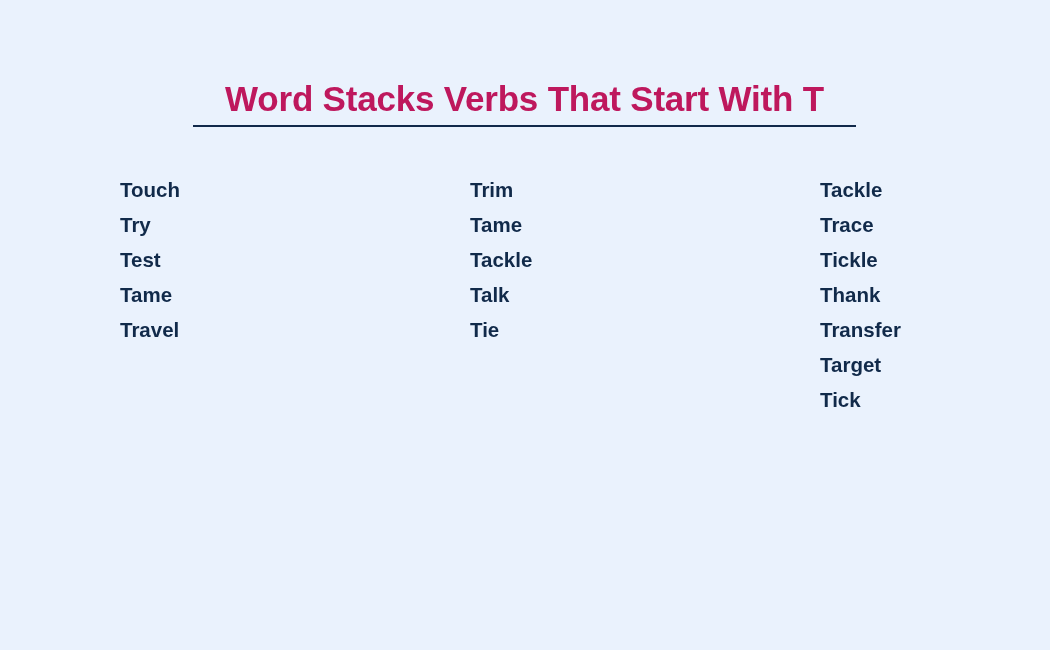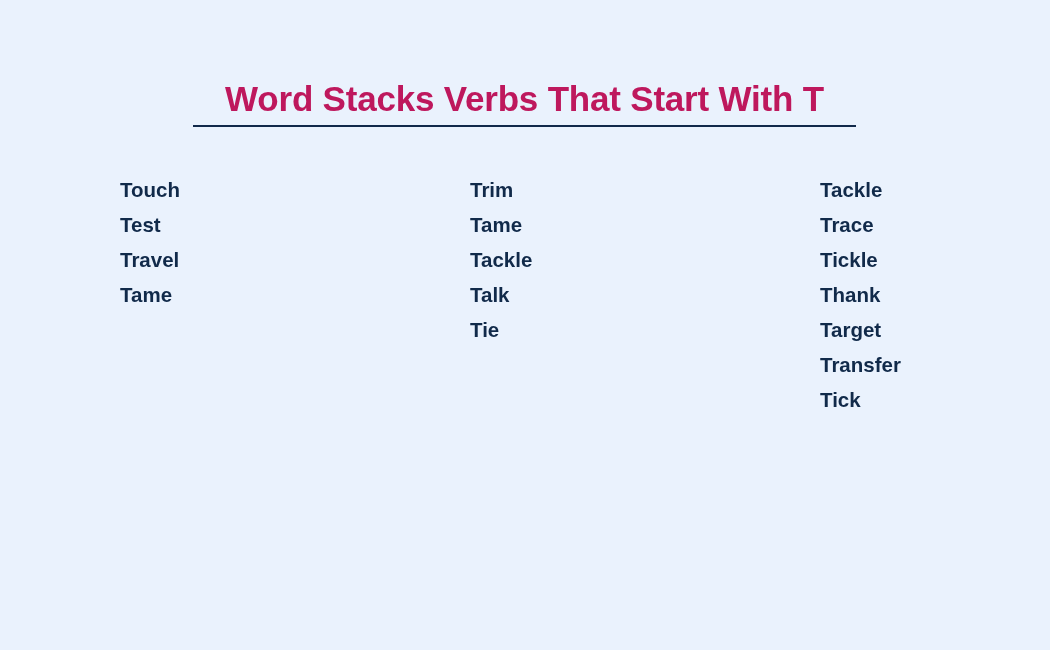--- a/index.html
+++ b/index.html
@@ -77,38 +77,39 @@
 
   <div class="title-block">
     <h1 class="page-title">Word Stacks Verbs That Start With T</h1>
     <div class="title-rule"></div>
   </div>
 
   <div class="columns">
 
     <div class="word-column">
       <div class="word-item">Touch</div>
+      <div class="word-item">Try</div>
       <div class="word-item">Test</div>
+      <div class="word-item">Tame</div>
       <div class="word-item">Travel</div>
-      <div class="word-item">Tame</div>
     </div>
 
     <div class="word-column">
       <div class="word-item">Trim</div>
       <div class="word-item">Tame</div>
       <div class="word-item">Tackle</div>
       <div class="word-item">Talk</div>
       <div class="word-item">Tie</div>
     </div>
 
     <div class="word-column">
       <div class="word-item">Tackle</div>
       <div class="word-item">Trace</div>
       <div class="word-item">Tickle</div>
       <div class="word-item">Thank</div>
+      <div class="word-item">Transfer</div>
       <div class="word-item">Target</div>
-      <div class="word-item">Transfer</div>
       <div class="word-item">Tick</div>
     </div>
 
   </div>
 
 </div>
 
 </body></html>

